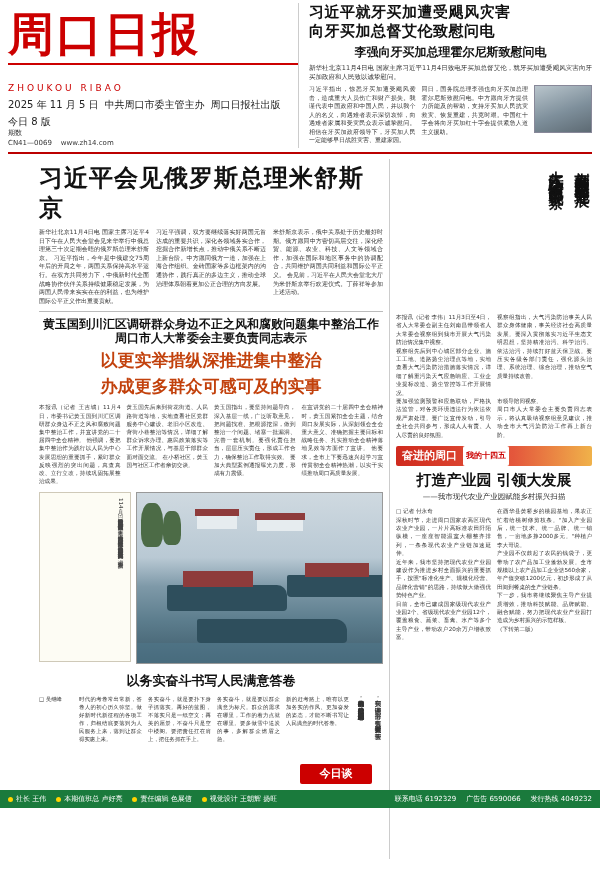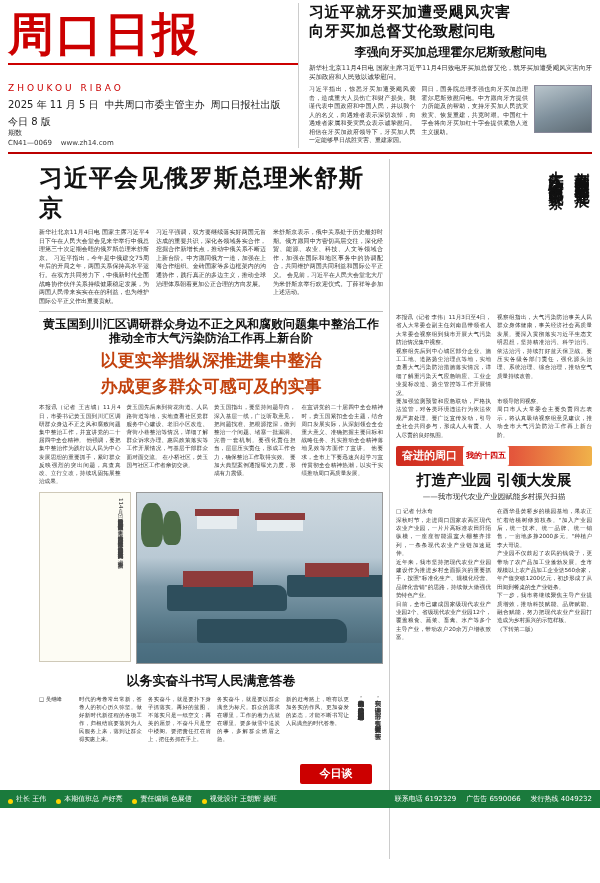--- a/index.html
+++ b/index.html
@@ -126,21 +126,21 @@
     position:absolute;left:300px;bottom:24px;width:72px;height:20px;background:#c00;color:#fff;
     font-size:11px;font-weight:bold;text-align:center;line-height:20px;border-radius:2px;
   }
 
   
   .footer{
     position:absolute;left:0;bottom:0;width:600px;height:18px;background:#1a7a3c;color:#fff;
     display:flex;align-items:center;font-size:7px;gap:10px;padding:0 8px;box-sizing:border-box;
   }
   .footer .dot{width:5px;height:5px;background:#ffd400;border-radius:50%;display:inline-block;margin-right:3px;}
-  .footer .itm{display:flex;align-items:flex-end;white-space:nowrap;}
+  .footer .itm{display:flex;align-items:center;white-space:nowrap;}
   .footer-spacer{flex:1;}
 </style>
 </head>
 <body>
 
 <div class="page">
 
   <div class="masthead">
     <div class="mast-left">
       <div class="mast-title">周口日报</div>
@@ -182,21 +182,21 @@
         <div class="c">新华社北京11月4日电 国家主席习近平4日下午在人民大会堂会见来华举行中俄总理第三十次定期会晤的俄罗斯总理米舒斯京。
 习近平指出，今年是中俄建交75周年后的开局之年，两国关系保持高水平运行。在双方共同努力下，中俄新时代全面战略协作伙伴关系持续健康稳定发展，为两国人民带来实实在在的利益，也为维护国际公平正义作出重要贡献。</div>
         <div class="c">习近平强调，双方要继续落实好两国元首达成的重要共识，深化各领域务实合作，挖掘合作新增长点，推动中俄关系不断迈上新台阶。中方愿同俄方一道，加强在上海合作组织、金砖国家等多边框架内的沟通协作，践行真正的多边主义，推动全球治理体系朝着更加公正合理的方向发展。</div>
         <div class="c">米舒斯京表示，俄中关系处于历史最好时期。俄方愿同中方密切高层交往，深化经贸、能源、农业、科技、人文等领域合作，加强在国际和地区事务中的协调配合，共同维护两国共同利益和国际公平正义。
 会见前，习近平在人民大会堂北大厅为米舒斯京举行欢迎仪式。丁薛祥等参加上述活动。</div>
       </div>
 
       <div class="hr-thin"></div>
 
       <div class="kicker">黄玉国到川汇区调研群众身边不正之风和腐败问题集中整治工作</div>
-      <div class="kicker">推动全市大气污染防治工作再上新台阶</div>
+      <div class="kicker">周口市人大常委会主要负责同志表示</div>
       <div class="sub-head">以更实举措纵深推进集中整治</div>
       <div class="sub-head">办成更多群众可感可及的实事</div>
 
       <div class="four-col">
         <div class="c">本报讯（记者 王吉城）11月4日，市委书记黄玉国到川汇区调研群众身边不正之风和腐败问题集中整治工作，并宣讲党的二十届四中全会精神。
 他强调，要把集中整治作为践行以人民为中心发展思想的重要抓手，紧盯群众反映强烈的突出问题，真查真改、立行立改，持续巩固拓展整治成果。</div>
         <div class="c">黄玉国先后来到荷花街道、人民路街道等地，实地查看社区党群服务中心建设、老旧小区改造、背街小巷整治等情况，详细了解群众诉求办理、惠民政策落实等工作开展情况，与基层干部群众面对面交流。
 在小桥社区，黄玉国与社区工作者亲切交谈。</div>
         <div class="c">黄玉国指出，要坚持问题导向，深入基层一线，广泛听取意见，把问题找准、把根源挖深，做到整治一个问题、堵塞一批漏洞、完善一套机制。要强化责任担当，层层压实责任，形成工作合力，确保整治工作取得实效。
 要加大典型案例通报曝光力度，形成有力震慑。</div>

